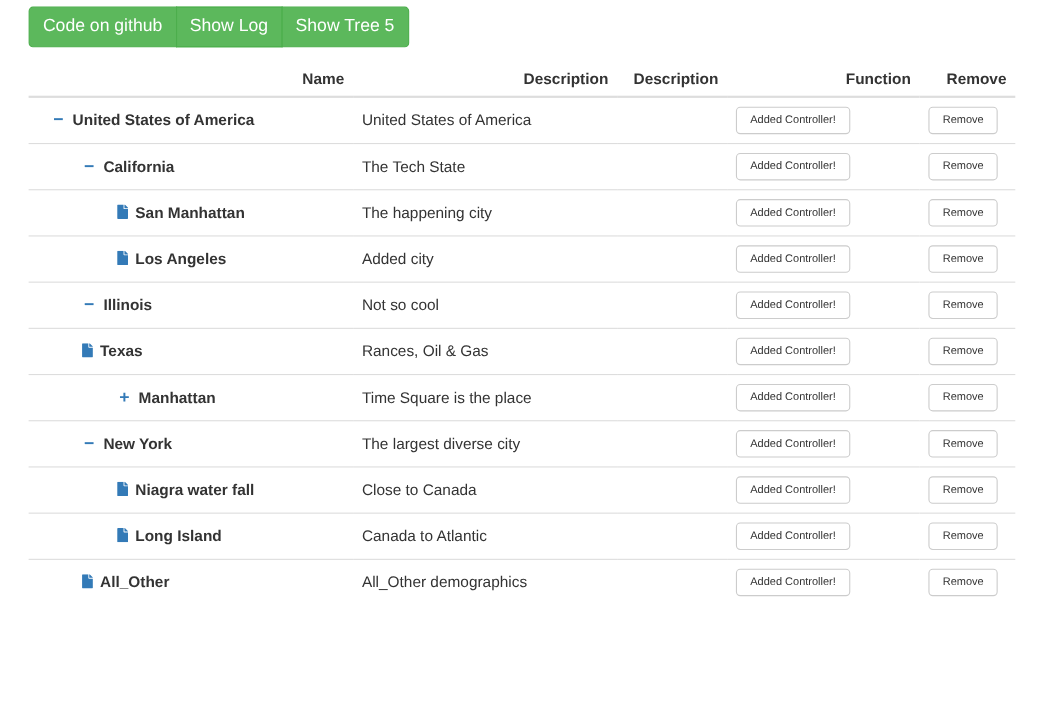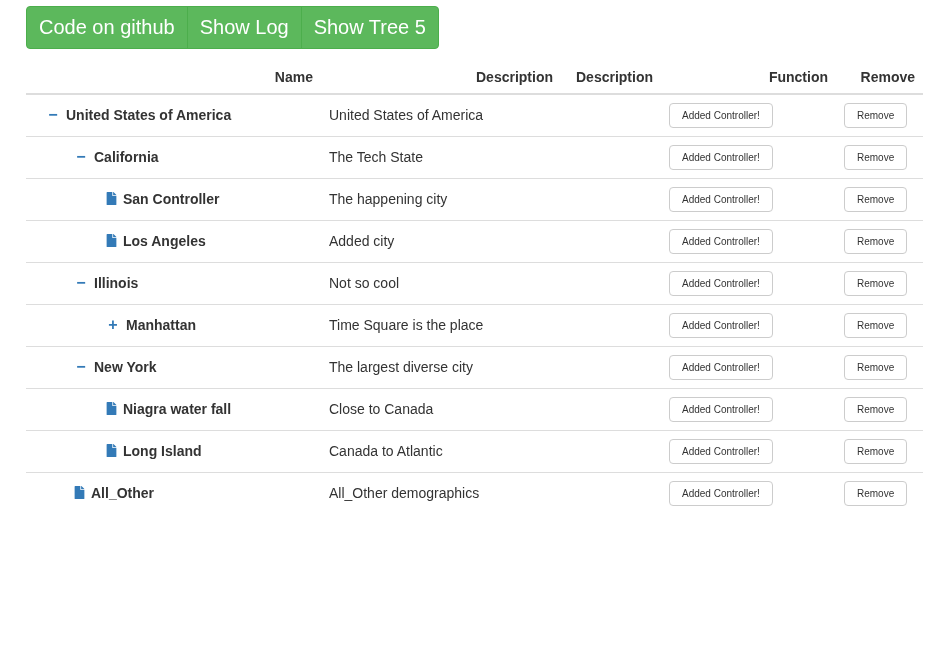--- a/index.html
+++ b/index.html
@@ -8,21 +8,21 @@
     padding: 6px 26px 20px 26px;
     font-family: "Helvetica Neue", Helvetica, Arial, sans-serif;
     font-size: 14px;
     color: #333;
     background: #fff;
     width: 949px;
   }
   .btn-group { display: inline-flex; }
   .btn {
     padding: 6px 12px;
-    font-size: 20px;
+    font-size: 16px;
     line-height: 1.42857;
     text-align: center;
     border: 1px solid transparent;
     cursor: pointer;
     user-select: none;
     white-space: nowrap;
   }
   .btn-group .btn:not(:first-child) { margin-left: -1px; }
   .btn-group .btn:first-child { border-radius: 4px 0 0 4px; }
   .btn-group .btn:last-child { border-radius: 0 4px 4px 0; }
@@ -88,38 +88,47 @@
       <tr>
         <td class="col-name indent-1"><span class="toggle minus"></span><span class="node-label">California</span></td>
         <td class="col-desc">The Tech State</td>
         <td class="col-desc2"></td>
         <td class="col-func"><button class="btn-default">Added Controller!</button></td>
         <td class="col-rem"><button class="btn-default">Remove</button></td>
       </tr>
       <tr>
         <td class="col-name indent-2"><span class="file-icon"><svg viewBox="0 0 384 512" fill="currentColor">
               <path d="M224 136V0H24C10.7 0 0 10.7 0 24v464c0 13.3 10.7 24 24 24h336c13.3 0 24-10.7 24-24V160H248c-13.2 0-24-10.8-24-24zM384 121.9V128H256V0h6.1c6.4 0 12.5 2.5 17 7l97.9 98c4.5 4.5 7 10.6 7 16.9z"></path>
-            </svg></span><span class="node-label">San Controller</span></td>
+            </svg></span><span class="node-label">San Manhattan</span></td>
         <td class="col-desc">The happening city</td>
         <td class="col-desc2"></td>
         <td class="col-func"><button class="btn-default">Added Controller!</button></td>
         <td class="col-rem"><button class="btn-default">Remove</button></td>
       </tr>
       <tr>
         <td class="col-name indent-2"><span class="file-icon"><svg viewBox="0 0 384 512" fill="currentColor">
               <path d="M224 136V0H24C10.7 0 0 10.7 0 24v464c0 13.3 10.7 24 24 24h336c13.3 0 24-10.7 24-24V160H248c-13.2 0-24-10.8-24-24zM384 121.9V128H256V0h6.1c6.4 0 12.5 2.5 17 7l97.9 98c4.5 4.5 7 10.6 7 16.9z"></path>
             </svg></span><span class="node-label">Los Angeles</span></td>
         <td class="col-desc">Added city</td>
         <td class="col-desc2"></td>
         <td class="col-func"><button class="btn-default">Added Controller!</button></td>
         <td class="col-rem"><button class="btn-default">Remove</button></td>
       </tr>
       <tr>
         <td class="col-name indent-1"><span class="toggle minus"></span><span class="node-label">Illinois</span></td>
         <td class="col-desc">Not so cool</td>
+        <td class="col-desc2"></td>
+        <td class="col-func"><button class="btn-default">Added Controller!</button></td>
+        <td class="col-rem"><button class="btn-default">Remove</button></td>
+      </tr>
+      <tr>
+        <td class="col-name indent-1"><span class="file-icon"><svg viewBox="0 0 384 512" fill="currentColor">
+              <path d="M224 136V0H24C10.7 0 0 10.7 0 24v464c0 13.3 10.7 24 24 24h336c13.3 0 24-10.7 24-24V160H248c-13.2 0-24-10.8-24-24zM384 121.9V128H256V0h6.1c6.4 0 12.5 2.5 17 7l97.9 98c4.5 4.5 7 10.6 7 16.9z"></path>
+            </svg></span><span class="node-label">Texas</span></td>
+        <td class="col-desc">Rances, Oil &amp; Gas</td>
         <td class="col-desc2"></td>
         <td class="col-func"><button class="btn-default">Added Controller!</button></td>
         <td class="col-rem"><button class="btn-default">Remove</button></td>
       </tr>
       <tr>
         <td class="col-name indent-2"><span class="toggle plus"></span><span class="node-label">Manhattan</span></td>
         <td class="col-desc">Time Square is the place</td>
         <td class="col-desc2"></td>
         <td class="col-func"><button class="btn-default">Added Controller!</button></td>
         <td class="col-rem"><button class="btn-default">Remove</button></td>

